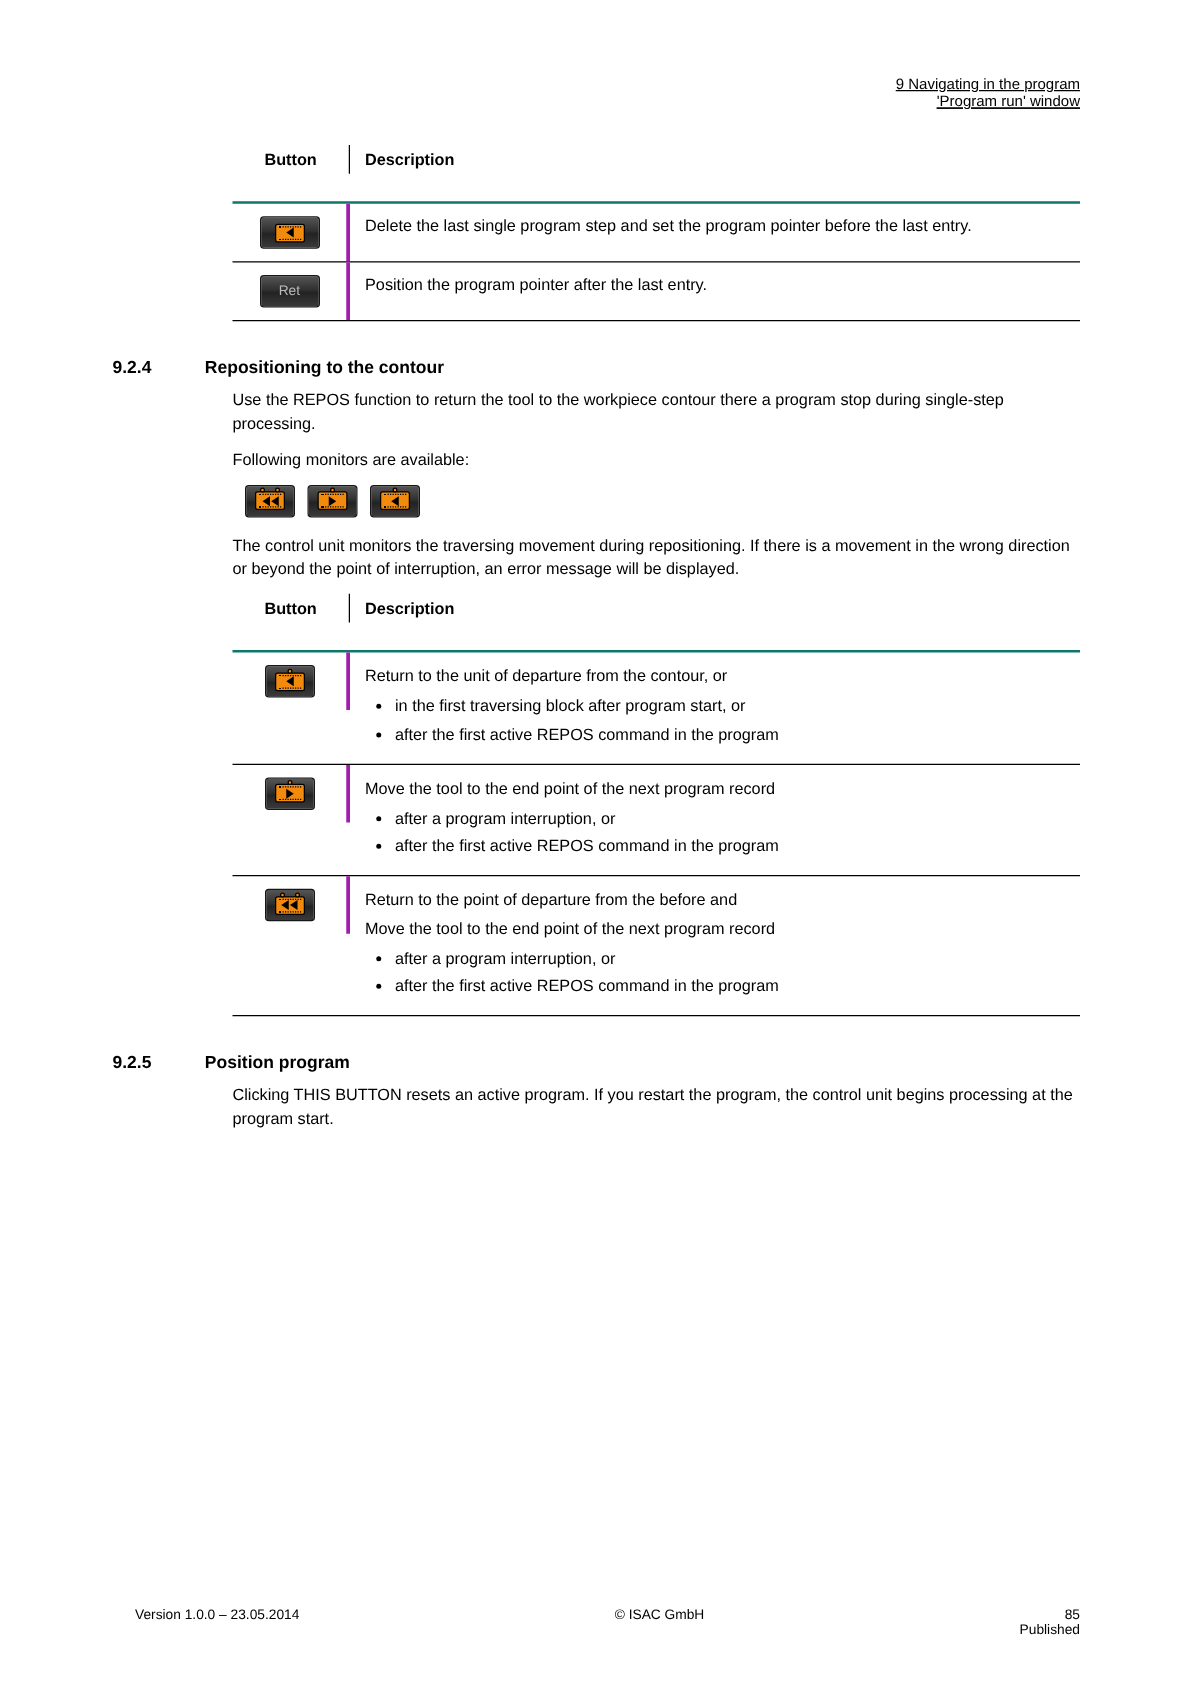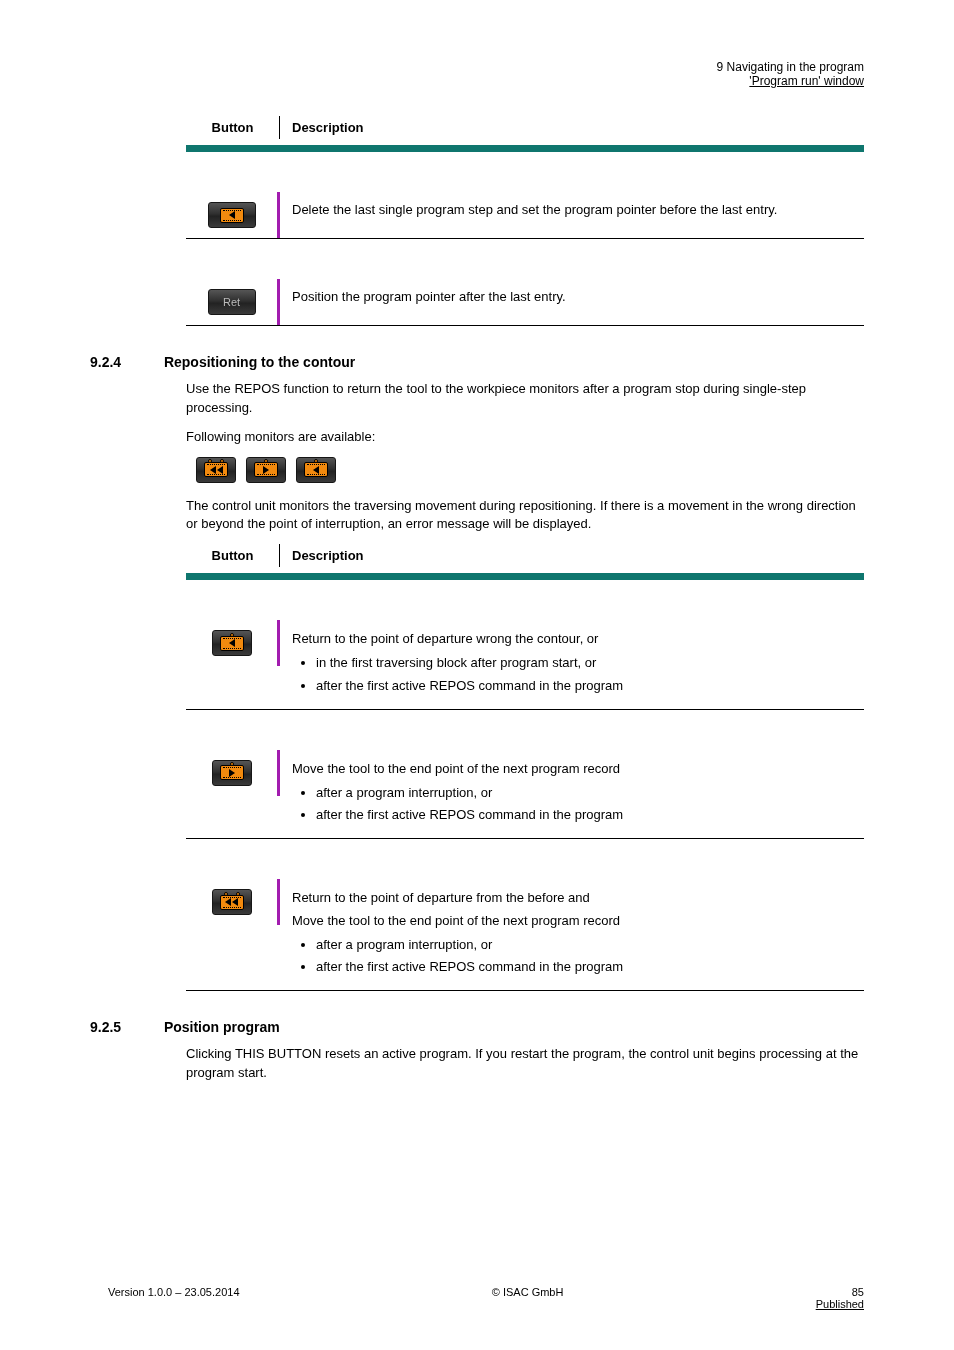--- a/index.html
+++ b/index.html
@@ -14,35 +14,36 @@
     padding: 60px 90px 60px 90px;
   }
   .header {
     display: flex;
     justify-content: space-between;
     font-size: 12px;
     margin-bottom: 28px;
   }
   .header-right {
     text-align: right;
+    text-decoration: underline;
   }
   .header-right .underline {
     text-decoration: underline;
   }
   .table {
     margin-left: 96px;
     margin-bottom: 28px;
   }
   .thead, .trow {
     display: flex;
     align-items: flex-start;
   }
   .thead {
-    border-bottom: 7px solid #0f766e;
-    padding-bottom: 6px;
+    border-bottom: 2px solid #0f766e;
+    padding-bottom: 22px;
   }
   .col-button {
     width: 94px;
     flex-shrink: 0;
     padding: 10px 8px;
     display: flex;
     justify-content: center;
     align-items: flex-start;
     border-right: 3px solid #a21caf;
   }
@@ -51,21 +52,20 @@
     padding-top: 4px;
     padding-bottom: 4px;
   }
   .thead .col-button { border-right: 1px solid #000; }
   .col-desc {
     flex: 1;
     padding: 10px 12px;
   }
   .trow {
     border-bottom: 1px solid #000;
-    margin-top: 40px;
   }
   .btn {
     width: 48px;
     height: 26px;
     border-radius: 3px;
     display: inline-flex;
     align-items: center;
     justify-content: center;
     border: 1px solid #161616;
     background: linear-gradient(#555,#303030 45%,#222 55%,#3a3a3a);
@@ -163,21 +163,20 @@
   .footer {
     position: absolute;
     bottom: 40px;
     left: 108px;
     right: 90px;
     display: flex;
     justify-content: space-between;
     font-size: 11px;
   }
   .footer .pub {
-    text-decoration: underline;
   }
 </style>
 </head>
 <body>
 
 <div class="header">
   <span></span>
   <div class="header-right">
     <div>9  Navigating in the program</div>
     <div class="underline">'Program run' window</div>
@@ -206,21 +205,21 @@
       </span>
     </div>
     <div class="col-desc">Position the program pointer after the last entry.</div>
   </div>
 </div>
 
 <div class="section-title">
   <span class="num">9.2.4</span>
   <span>Repositioning to the contour</span>
 </div>
-<div class="para">Use the REPOS function to return the tool to the workpiece monitors after a program stop during single-step processing.</div>
+<div class="para">Use the REPOS function to return the tool to the workpiece contour there a program stop during single-step processing.</div>
 <div class="para">Following monitors are available:</div>
 
 <div class="icon-row">
   <span class="btn small">
     <span class="btn-orange-face dotted">
       <span class="dot-top left"></span>
         <span class="dot-top right"></span>
       <span class="icon-inner">
           <span class="arrow-left"></span>
           <span class="arrow-left"></span>
@@ -258,21 +257,21 @@
       <span class="btn small">
         <span class="btn-orange-face dotted">
           <span class="dot-top center"></span>
           <span class="icon-inner">
               <span class="arrow-left"></span>
             </span>
         </span>
       </span>
     </div>
     <div class="col-desc">
-      <div class="desc-heading">Return to the point of departure wrong the contour, or</div>
+      <div class="desc-heading">Return to the unit of departure from the contour, or</div>
       <ul class="bullets">
         <li>in the first traversing block after program start, or</li>
         <li>after the first active REPOS command in the program</li>
       </ul>
     </div>
   </div>
 
   <div class="trow">
     <div class="col-button">
       <span class="btn small">

